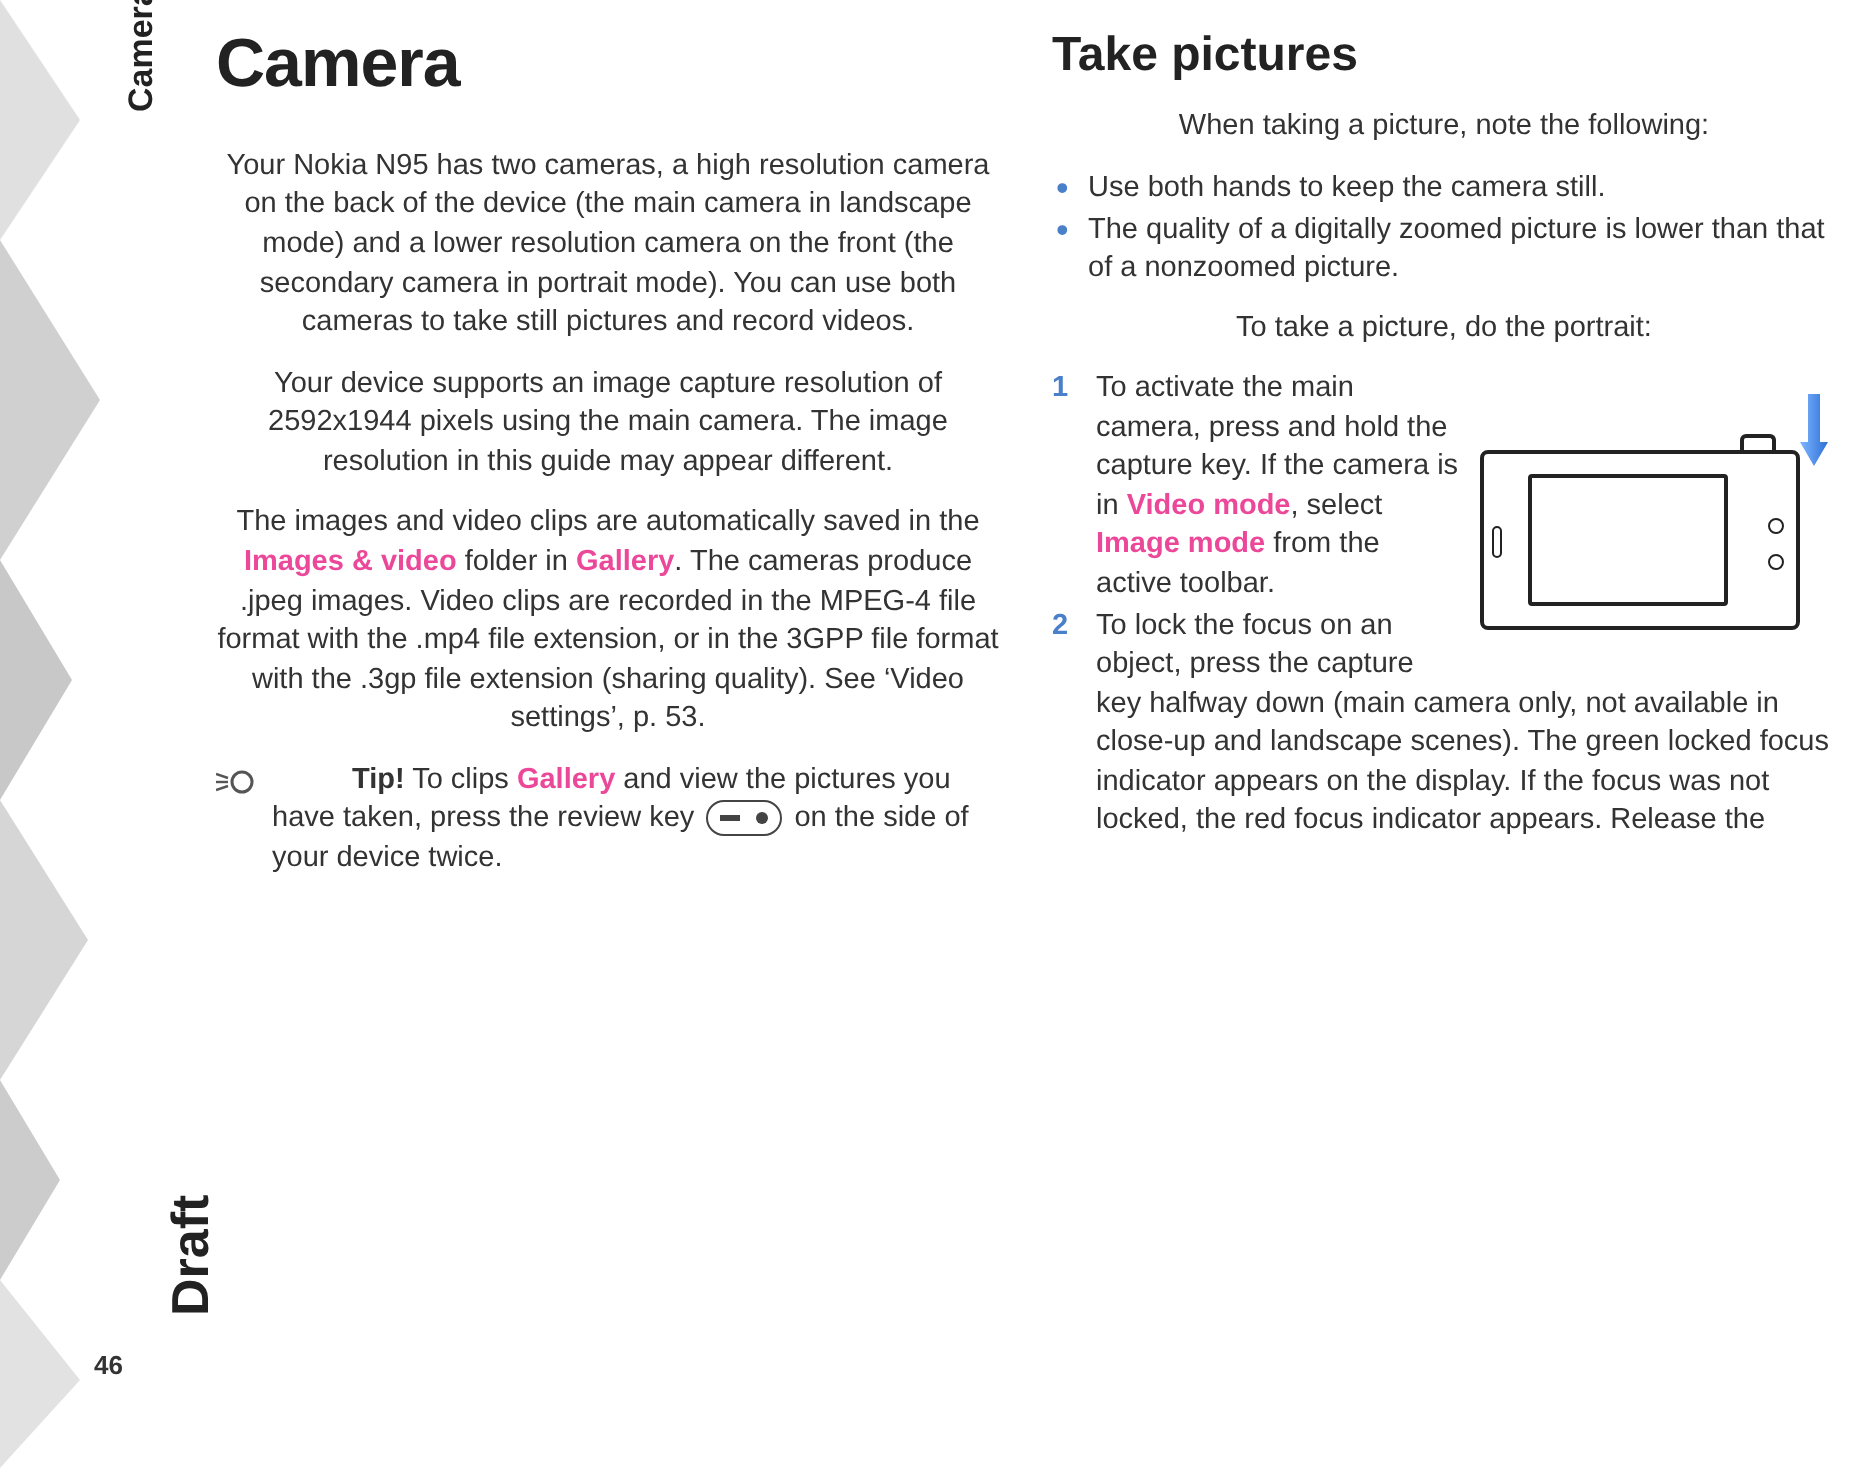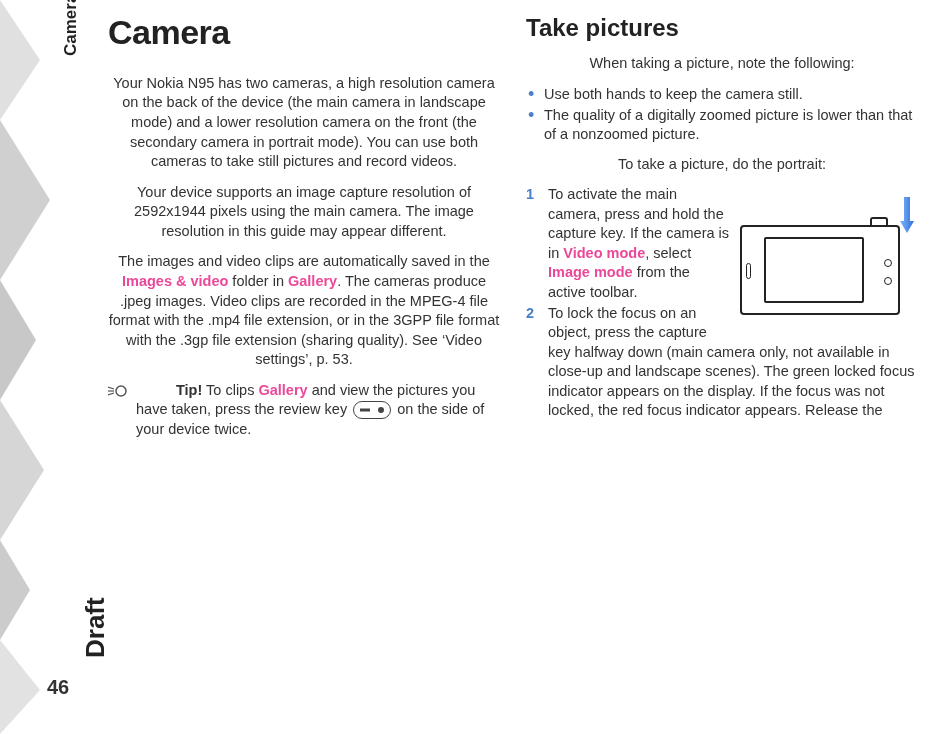--- a/index.html
+++ b/index.html
@@ -38,21 +38,21 @@
     font-weight: bold;
     font-size: 26px;
     color: #222;
   }
   
   .pagenum {
     position: absolute;
     left: 47px;
     top: 674px;
     font-weight: bold;
-    font-size: 20px;
+    font-size: 13px;
   }
   
   .page {
     position: absolute;
     left: 108px;
     top: 10px;
     width: 810px;
     display: flex;
     gap: 26px;
   }

